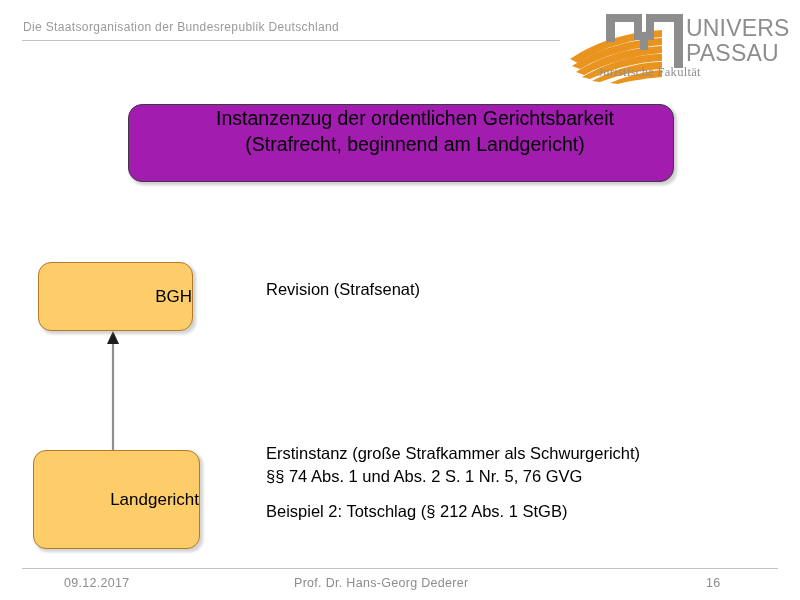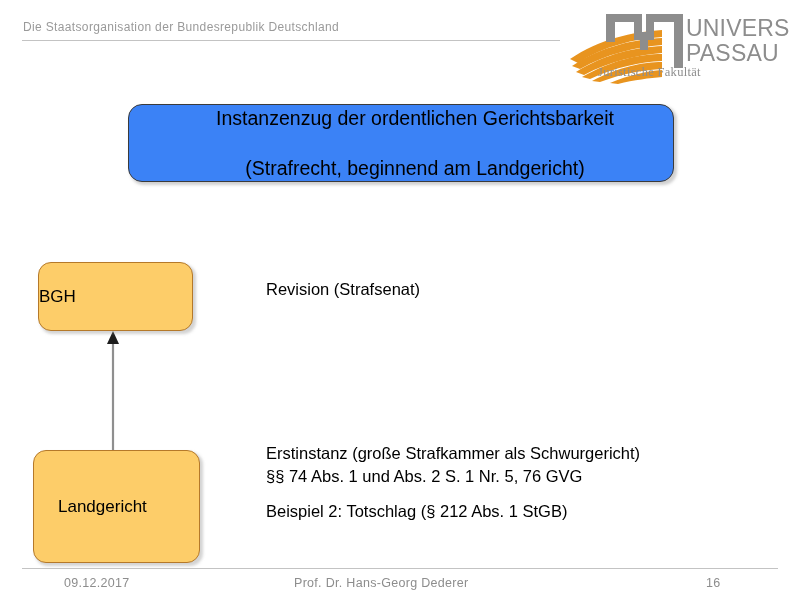--- a/index.html
+++ b/index.html
@@ -58,67 +58,67 @@
     letter-spacing: 0.3px;
   }
 
   
   .title-box {
     position: absolute;
     left: 128px;
     top: 104px;
     width: 546px;
     height: 78px;
-    background: #3b82f6;
+    background: #a21caf;
     border: 1.3px solid #3b3b3b;
     border-radius: 14px;
     box-shadow: 2.5px 2.5px 3px rgba(120,120,120,0.35);
     display: flex;
     flex-direction: column;
     align-items: center;
-    justify-content: space-between;
+    justify-content: flex-start;
     box-sizing: border-box;
     padding-left: 28px;
   }
   .title-line {
     font-size: 19.5px;
     color: #000000;
     line-height: 26px;
     text-align: center;
     white-space: nowrap;
   }
 
   
   .court-box {
     position: absolute;
     background: #fdcd69;
     border: 1.2px solid #b5792a;
     border-radius: 13px;
     box-shadow: 2.5px 2.5px 3px rgba(140,140,140,0.38);
     display: flex;
     align-items: center;
-    justify-content: flex-start;
+    justify-content: flex-end;
     box-sizing: border-box;
   }
   .court-label {
     font-size: 17px;
     color: #000000;
     white-space: nowrap;
   }
   #box-bgh {
     left: 38px;
     top: 262px;
     width: 155px;
     height: 69px;
   }
   #box-lg {
     left: 33px;
     top: 450px;
     width: 167px;
-    height: 113px;
+    height: 99px;
     padding-left: 24px;
   }
 
   
   .arrow {
     position: absolute;
     left: 102px;
     top: 330px;
     width: 22px;
     height: 122px;

